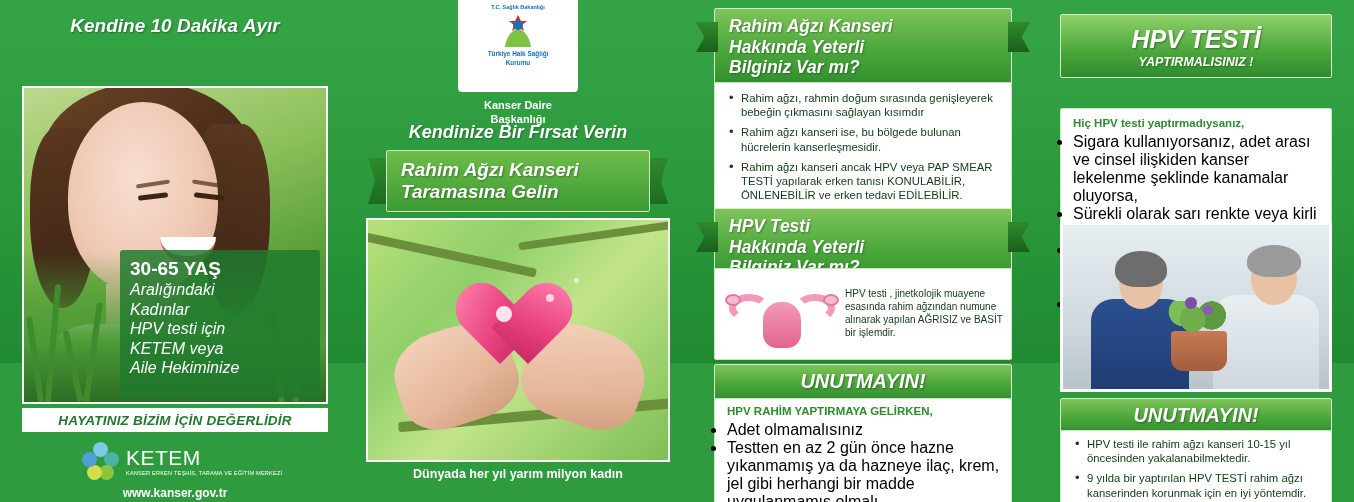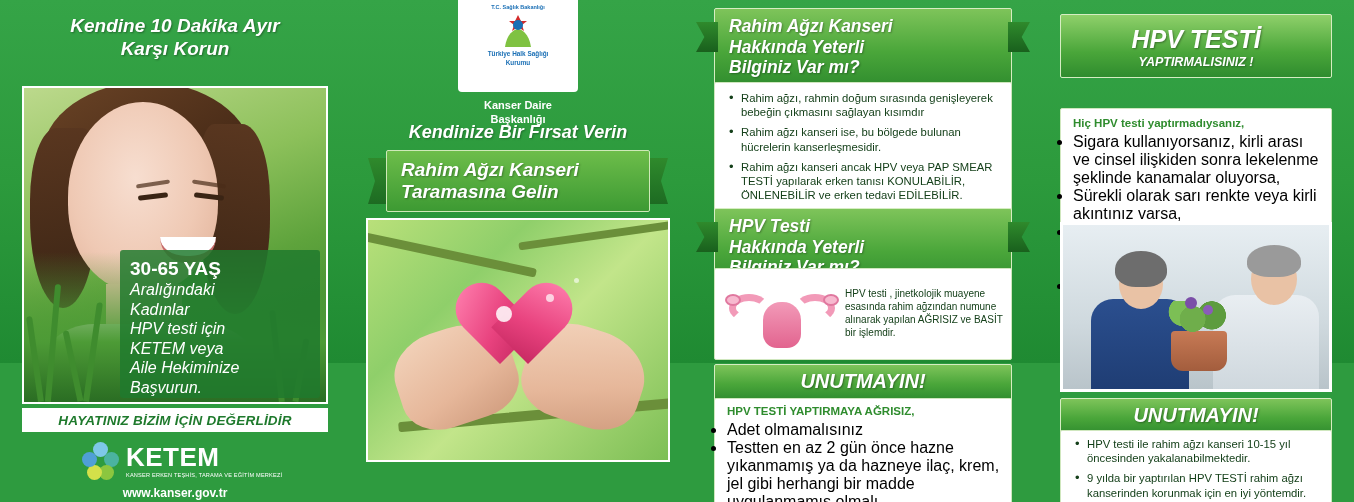--- a/index.html
+++ b/index.html
@@ -57,21 +57,21 @@
     background: rgba(31,122,45,.84); border-radius: 3px; padding: 8px 10px; }
   .p1-greenbox .big { color:#fff; font-weight:bold; font-size: 19px; }
   .p1-greenbox .line { color:#fff; font-size: 16px; font-style: italic; line-height:1.22; }
   .p1-band { position:absolute; left: 2px; top: 400px; width: 306px; height: 24px;
     background: #ffffff; display:flex; align-items:center; justify-content:center; }
   .p1-band span { color:#1f7a2d; font-weight:bold; font-size: 13.5px; font-style: italic; letter-spacing:.2px;}
   .ketem { position:absolute; left: 62px; top: 432px; width: 215px; height: 42px; display:flex; align-items:center; }
   .ketem-mark { width: 38px; height: 38px; position:relative; }
   .ketem-mark .pet { position:absolute; width: 15px; height: 15px; border-radius: 50%; }
   .ketem-txt { margin-left: 6px; }
-  .ketem-txt .k1 { color:#fff; font-weight:bold; font-size: 26px; letter-spacing:.5px; line-height:1;}
+  .ketem-txt .k1 { color:#fff; font-weight:normal; font-size: 21px; letter-spacing:.5px; line-height:1;}
   .ketem-txt .k2 { color:#fff; font-size: 5.6px; letter-spacing:.2px; margin-top:2px;}
   .p1-url { position:absolute; left:0; top: 478px; width: 310px; text-align:center;
     color:#fff; font-weight:bold; font-size: 12px; }
 
   
   .panel2 { position:absolute; left: 348px; top: 0; width: 340px; height: 502px; }
   .logo-wrap { position:absolute; left: 110px; top: 0px; width: 120px; height: 92px;
     background:#ffffff; border-radius: 0 0 4px 4px; text-align:center; padding-top:4px;}
   .logo-top { font-size: 5.5px; color:#1a6fb5; font-weight:bold; }
   .logo-fig { width: 46px; height: 38px; margin: 1px auto 0; position:relative; }
@@ -175,21 +175,20 @@
   .plant { position:absolute; }
 </style>
 </head>
 <body>
 
 <div class="brochure">
 
   <div class="panel1">
     <div class="p1-head">
       <div>Kendine 10 Dakika Ayır</div>
-      <div>Karşı Korun</div>
     </div>
 
     <div class="p1-photo">
       <div class="hair"></div>
       <div class="hair2"></div>
       <div class="hair3"></div>
       <div class="face">
         <div class="brow l"></div>
         <div class="brow r"></div>
         <div class="eye l"></div>
@@ -207,21 +206,20 @@
       <div class="blade" style="left:274px;height:64px;transform:rotate(10deg)"></div>
     </div>
 
     <div class="p1-greenbox">
       <div class="big">30-65 YAŞ</div>
       <div class="line">Aralığındaki</div>
       <div class="line">Kadınlar</div>
       <div class="line">HPV testi için</div>
       <div class="line">KETEM veya</div>
       <div class="line">Aile Hekiminize</div>
-      <div class="line">Başvurun.</div>
     </div>
 
     <div class="p1-band">
       <span>HAYATINIZ BİZİM İÇİN DEĞERLİDİR</span>
     </div>
 
     <div class="ketem">
       <div class="ketem-mark">
         <div class="pet" style="left:11px;top:0;background:#7ec8e8"></div>
         <div class="pet" style="left:22px;top:10px;background:#4bb3a0"></div>
@@ -273,20 +271,21 @@
       <div class="branch" style="left:30px;top:190px;width:280px;height:10px;transform:rotate(-5deg)"></div>
       <div class="hand" style="left:28px;top:108px;width:120px;height:96px;transform:rotate(-18deg)"></div>
       <div class="hand" style="left:156px;top:108px;width:120px;height:96px;transform:rotate(18deg)"></div>
       <div class="heart"></div>
       <div class="sparkle" style="left:128px;top:86px;width:16px;height:16px;opacity:.85"></div>
       <div class="sparkle" style="left:178px;top:74px;width:8px;height:8px;opacity:.7"></div>
       <div class="sparkle" style="left:206px;top:58px;width:5px;height:5px;opacity:.6"></div>
     </div>
 
     <div class="p2-foot">
+      <div>Dünyada her yıl yarım milyon kadın</div>
     </div>
   </div>
 
   <div class="panel3">
     <div class="p3-b1 hdr">
       <div class="hdr-tab-l"></div>
       <div class="hdr-tab-r"></div>
       <div class="hdr-box">
         <h2>Rahim Ağzı Kanseri</h2>
         <h2>Hakkında Yeterli</h2>
@@ -321,39 +320,39 @@
         <div class="ut-body"></div>
       </div>
       <div class="p3-text">HPV testi , jinetkolojik muayene esasında rahim ağzından numune alınarak yapılan AĞRISIZ ve BASİT bir işlemdir.</div>
     </div>
 
     <div class="p3-b3 bigtitle">
       <span>UNUTMAYIN!</span>
     </div>
 
     <div class="p3-b3-body">
-      <div class="sub-head">HPV TESTİ YAPTIRMAYA AĞRISIZ,</div>
+      <div class="sub-head">HPV RAHİM YAPTIRMAYA GELİRKEN,</div>
       <ul>
         <li>Adet olmamalısınız</li>
         <li>Testten en az 2 gün önce hazne yıkanmamış ya da hazneye ilaç, krem, jel gibi herhangi bir madde uygulanmamış olmalı.</li>
 
       </ul>
     </div>
   </div>
 
   <div class="panel4">
     <div class="p4-hdr">
       <div class="t1">HPV TESTİ</div>
       <div class="t2">YAPTIRMALISINIZ !</div>
     </div>
 
     <div class="p4-body">
       <div class="sub-head">Hiç HPV testi yaptırmadıysanız,</div>
       <ul>
-        <li>Sigara kullanıyorsanız, kirli arası ve cinsel ilişkiden sonra lekelenme şeklinde kanamalar oluyorsa,</li>
+        <li>Sigara kullanıyorsanız, adet arası ve cinsel ilişkiden kanser lekelenme şeklinde kanamalar oluyorsa,</li>
         <li>Sürekli olarak sarı renkte veya kirli akıntınız varsa,</li>
         <li>Menopoz sonrası dönemde ortaya çıkan herhangi bir kanamanız varsa,</li>
         <li>Ya da sadece KADIN olduğunuz için,</li>
       </ul>
     </div>
 
     <div class="p4-photo">
       <div style="position:absolute;left:0;top:0;width:100%;height:100%;background:linear-gradient(180deg,#e7eef2 0%,#cfd9de 60%,#b9c4ca 100%)"></div>
 
       <div class="ch-body" style="left:28px;top:74px;width:98px;height:96px;background:linear-gradient(180deg,#2b4f8f 0%,#1e3c72 100%)"></div>

